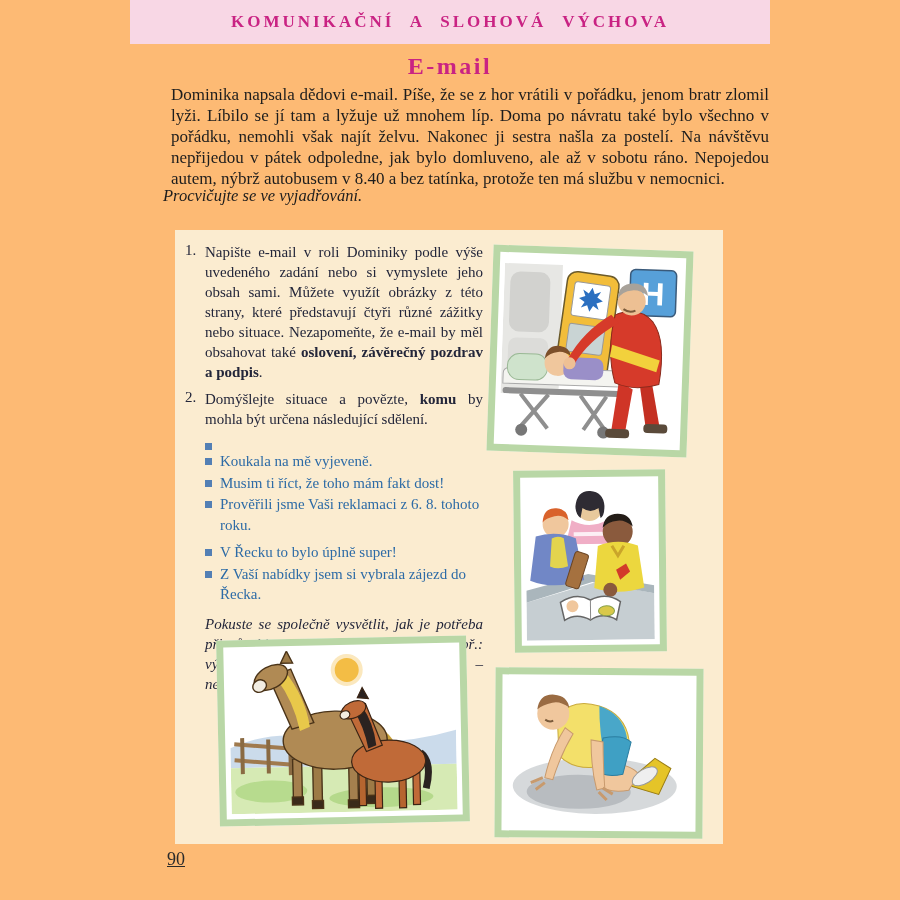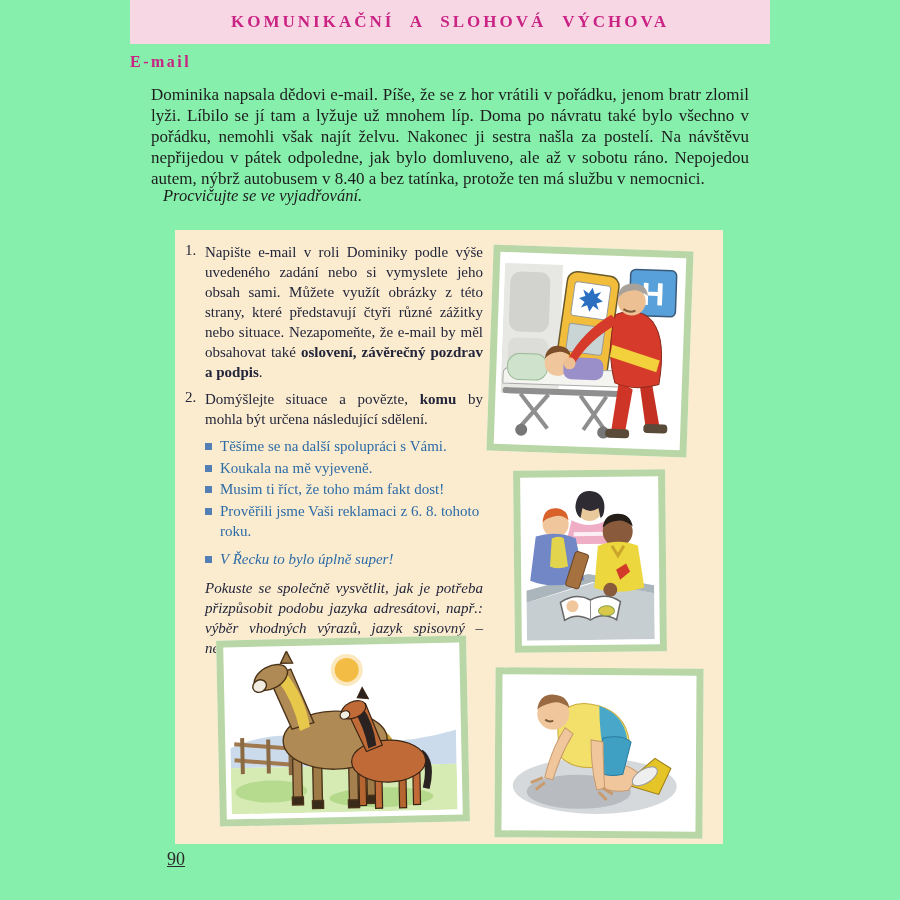--- a/index.html
+++ b/index.html
@@ -1,41 +1,41 @@
 <!DOCTYPE html>
 <html><head>
 <meta charset="utf-8">
 <style>
   html,body{margin:0;padding:0;background:#fff;}
-  .page{position:relative;width:900px;height:900px;background:#86efac;overflow:hidden;
+  .page{position:relative;width:900px;height:900px;background:#fdba74;overflow:hidden;
         font-family:"Liberation Serif","DejaVu Serif",serif;}
 
   .band{position:absolute;left:130px;top:0;width:640px;height:44px;background:#f8d7e5;
         display:flex;align-items:center;justify-content:center;}
   .band .band-text{font-size:17px;font-weight:bold;letter-spacing:3px;word-spacing:9px;color:#c92383;}
 
-  .title{position:absolute;left:130px;top:53px;width:640px;
-         font-size:16px;font-weight:bold;letter-spacing:2.5px;color:#c92383;}
-
-  .intro{position:absolute;left:151px;top:84px;width:598px;font-size:17px;line-height:21px;
+  .title{position:absolute;left:130px;top:53px;width:640px;text-align:center;
+         font-size:24px;font-weight:bold;letter-spacing:2.5px;color:#c92383;}
+
+  .intro{position:absolute;left:171px;top:84px;width:598px;font-size:17px;line-height:21px;
          text-align:justify;color:#1d1d1d;margin:0;}
 
   .lead{position:absolute;left:163px;top:186px;font-style:italic;font-size:16.5px;color:#1d1d1d;margin:0;}
 
   .box{position:absolute;left:175px;top:230px;width:548px;height:614px;background:#fbecd0;}
 
   .col{position:absolute;left:10px;top:12px;width:298px;color:#23263a;}
   .item{display:flex;margin-bottom:7px;}
   .item .num{flex:0 0 20px;font-size:15px;}
   .item .txt{font-size:15px;line-height:20px;text-align:justify;}
   .item .txt b{font-weight:bold;}
 
   .bullets{margin:2px 0 0 20px;padding:0;list-style:none;}
   .bullets li{display:flex;font-size:15px;line-height:20.5px;color:#2d6ba6;margin-bottom:1px;}
-  .bullets li.gap{margin-top:7px;font-style:italic;}
+  .bullets li.gap{margin-top:7px;}
   .sq{flex:0 0 7px;width:7px;height:7px;background:#537fb4;margin:7px 8px 0 0;}
 
   .closing{margin:9px 0 0 20px;font-size:15px;line-height:20px;font-style:italic;
            text-align:justify;color:#23263a;}
 
   .photo{position:absolute;background:#fff;border:7px solid #b9d7a6;padding:5px;}
   .photo svg{display:block;}
   #ph-hospital{left:315px;top:18px;transform:rotate(2deg);}
   #ph-class{left:339px;top:240px;transform:rotate(-0.6deg);}
   #ph-horses{left:43px;top:408px;transform:rotate(-1.2deg);}
@@ -68,37 +68,40 @@
       </div>
 
       <div class="item">
         <span class="num">2.</span>
         <span class="txt"><span>Domýšlejte situace a povězte, </span><b>komu</b><span> by mohla být určena následující sdělení.</span></span>
       </div>
 
       <ul class="bullets">
         <li>
             <span class="sq"></span>
-            <span>Těšíme se na další spolupráci s Vámi.</span>
           </li>
         <li>
             <span class="sq"></span>
             <span>Koukala na mě vyjeveně.</span>
           </li>
         <li>
             <span class="sq"></span>
             <span>Musim ti říct, že toho mám fakt dost!</span>
           </li>
         <li>
             <span class="sq"></span>
             <span>Prověřili jsme Vaši reklamaci z 6. 8. tohoto roku.</span>
           </li>
         <li class="gap">
             <span class="sq"></span>
             <span>V Řecku to bylo úplně super!</span>
+          </li>
+        <li>
+            <span class="sq"></span>
+            <span>Z Vaší nabídky jsem si vybrala zájezd do Řecka.</span>
           </li>
       </ul>
 
       <p class="closing">Pokuste se společně vysvětlit, jak je potřeba přizpůsobit podobu jazyka adresátovi, např.: výběr vhodných výrazů, jazyk spisovný – nespisovný, užívání emoji.</p>
     </div>
 
     <div class="photo" id="ph-hospital">
       <svg width="176" height="182" viewBox="0 0 176 182">
         <rect x="0" y="6" width="58" height="130" fill="#e7e7e4"></rect>
         <rect x="6" y="14" width="40" height="60" rx="10" fill="#d2d2cf"></rect>

